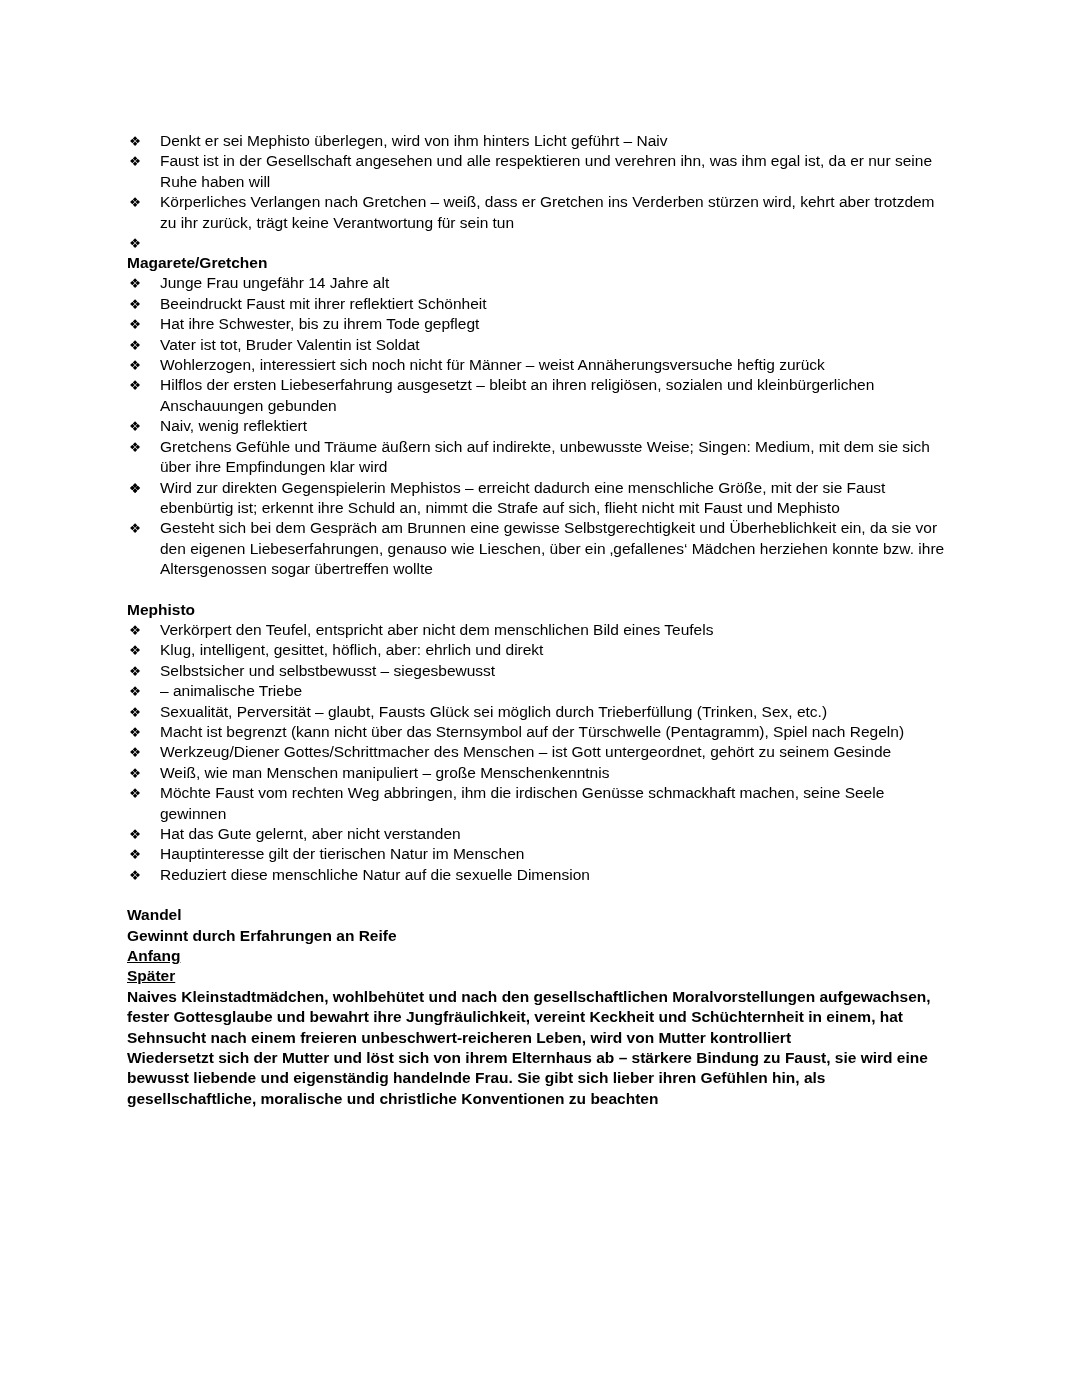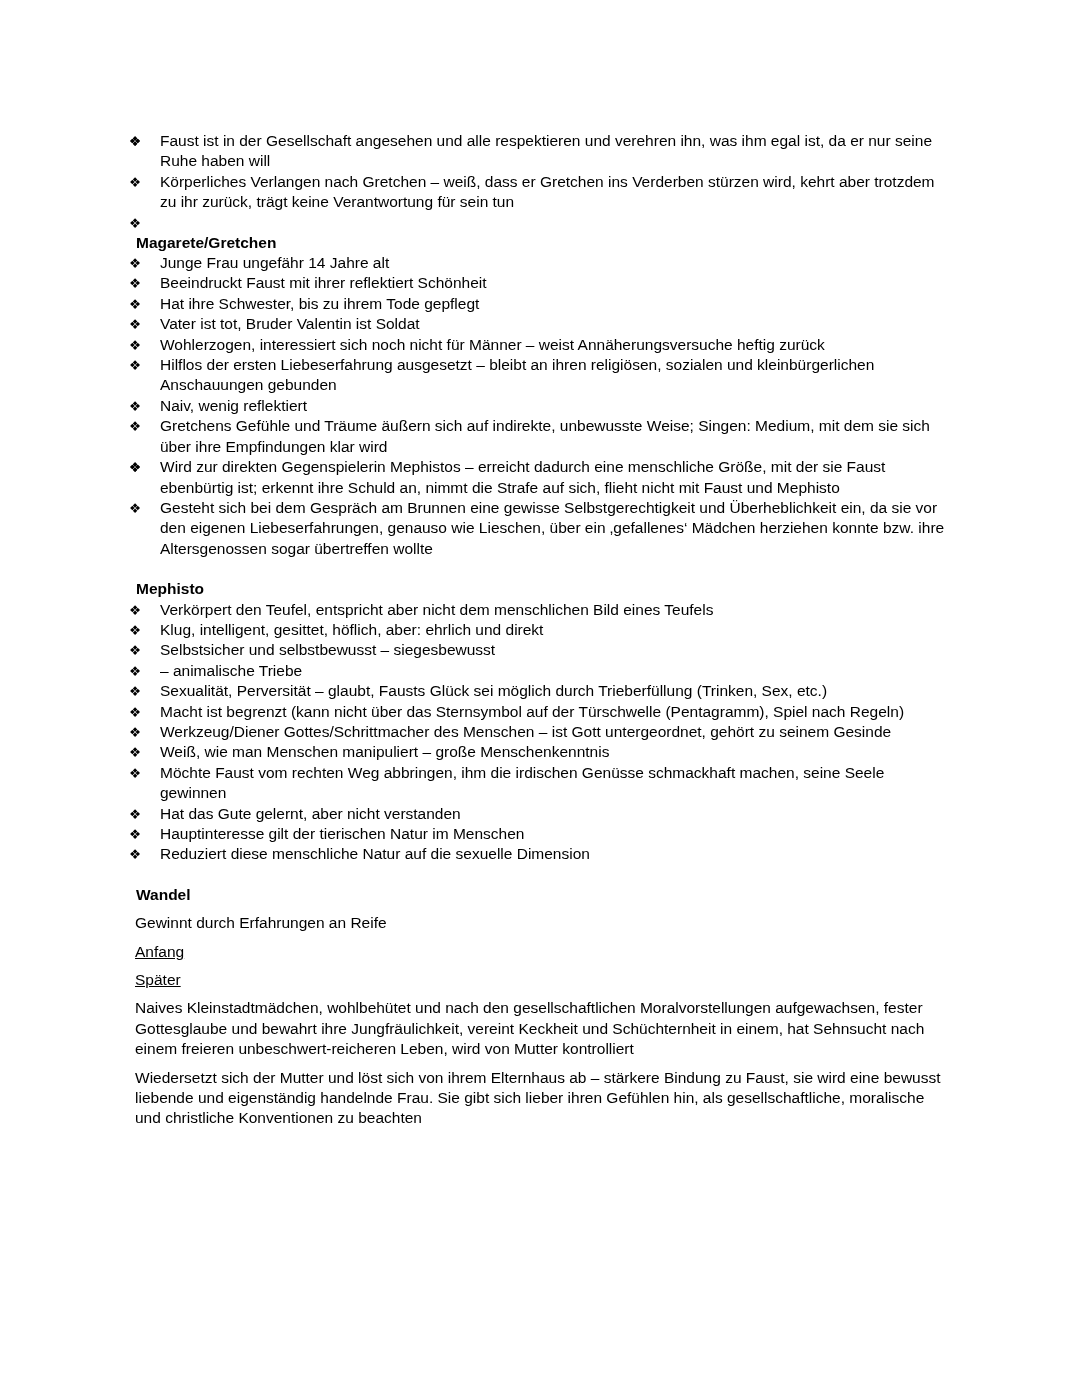--- a/index.html
+++ b/index.html
@@ -35,33 +35,34 @@
     left: 2px;
     top: 0;
     font-family: "DejaVu Sans", sans-serif;
     font-size: 13.5px;
     line-height: 20.4px;
   }
   .section-heading {
     font-size: 15.5px;
     line-height: 20.4px;
     font-weight: bold;
-    margin: 20px 0 0 9px;
+    margin: 20px 0 0 0;
   }
-  .para { margin: 8px; }
+  .para { margin: 0; font-weight: bold; }
   .underlined-label { text-decoration: underline; }
 </style>
 </head>
 <body>
 
 <div class="page">
 
   <ul class="bullets">
     <li>
       <span class="bullet-glyph">❖</span>
+      <span>Denkt er sei Mephisto überlegen, wird von ihm hinters Licht geführt – Naiv</span>
     </li>
     <li>
       <span class="bullet-glyph">❖</span>
       <span>Faust ist in der Gesellschaft angesehen und alle respektieren und verehren ihn, was ihm egal ist, da er nur seine Ruhe haben will</span>
     </li>
     <li>
       <span class="bullet-glyph">❖</span>
       <span>Körperliches Verlangen nach Gretchen – weiß, dass er Gretchen ins Verderben stürzen wird, kehrt aber trotzdem zu ihr zurück, trägt keine Verantwortung für sein tun</span>
     </li>
     <li>

